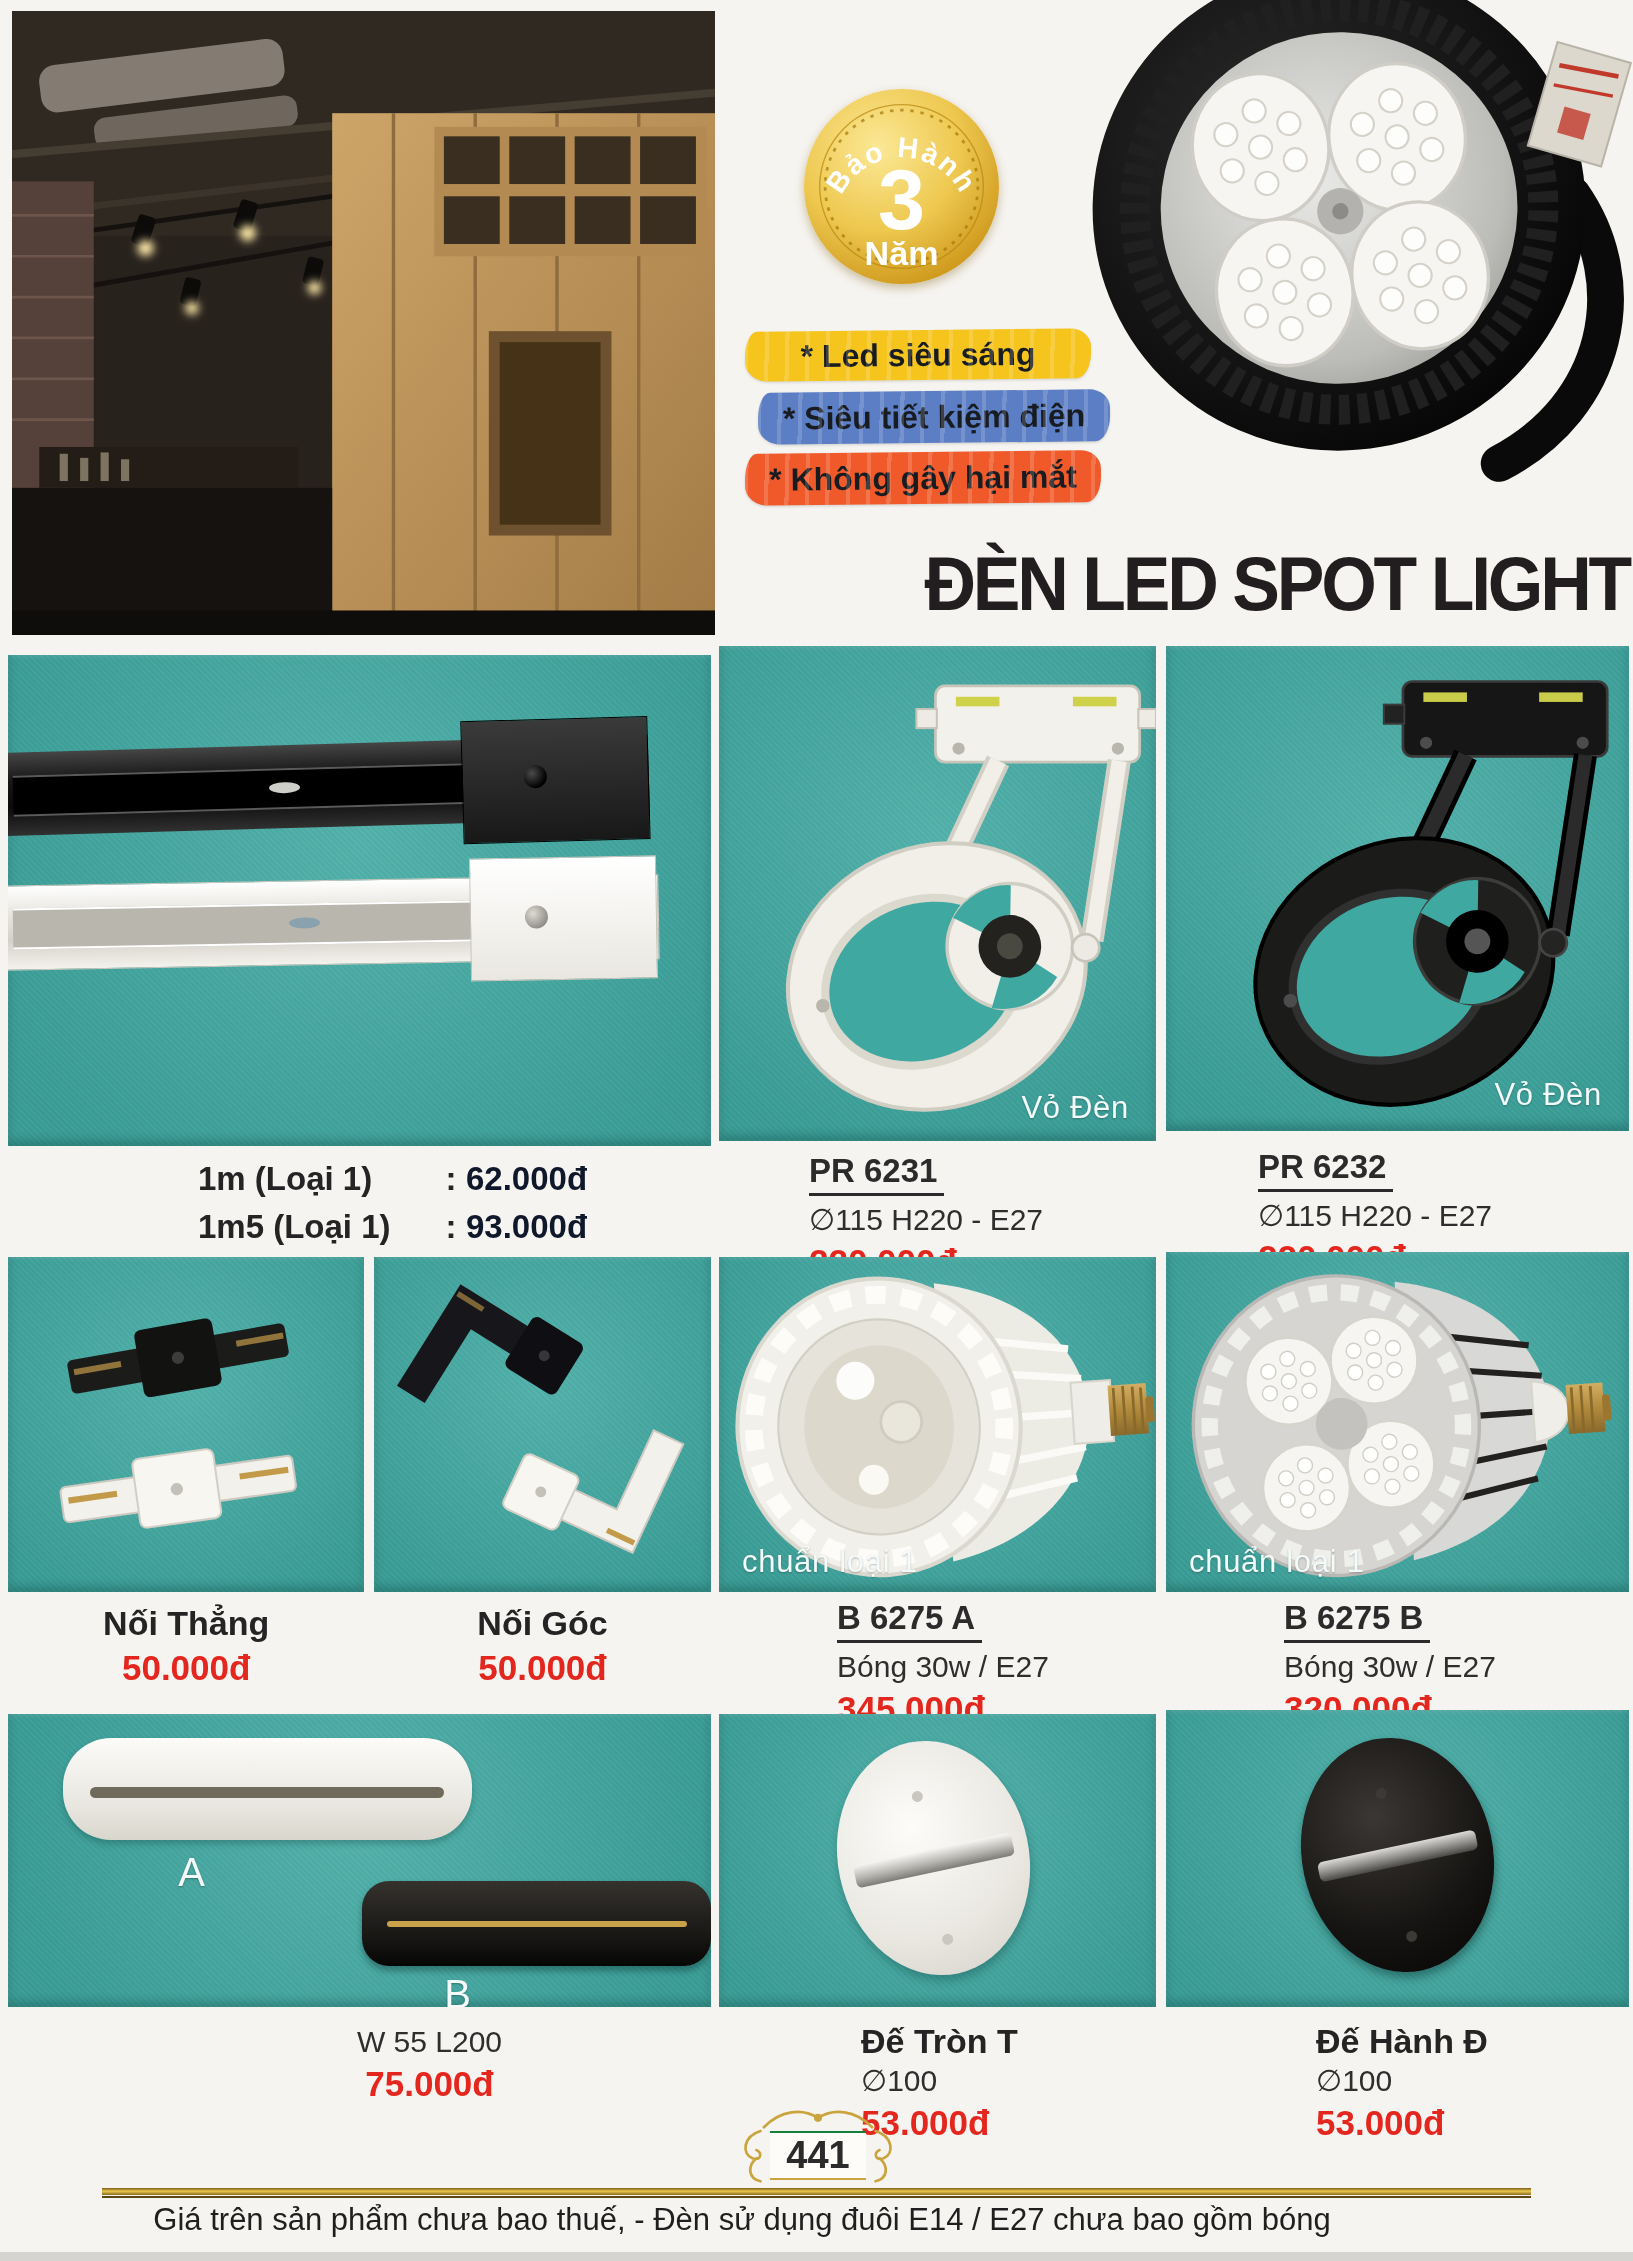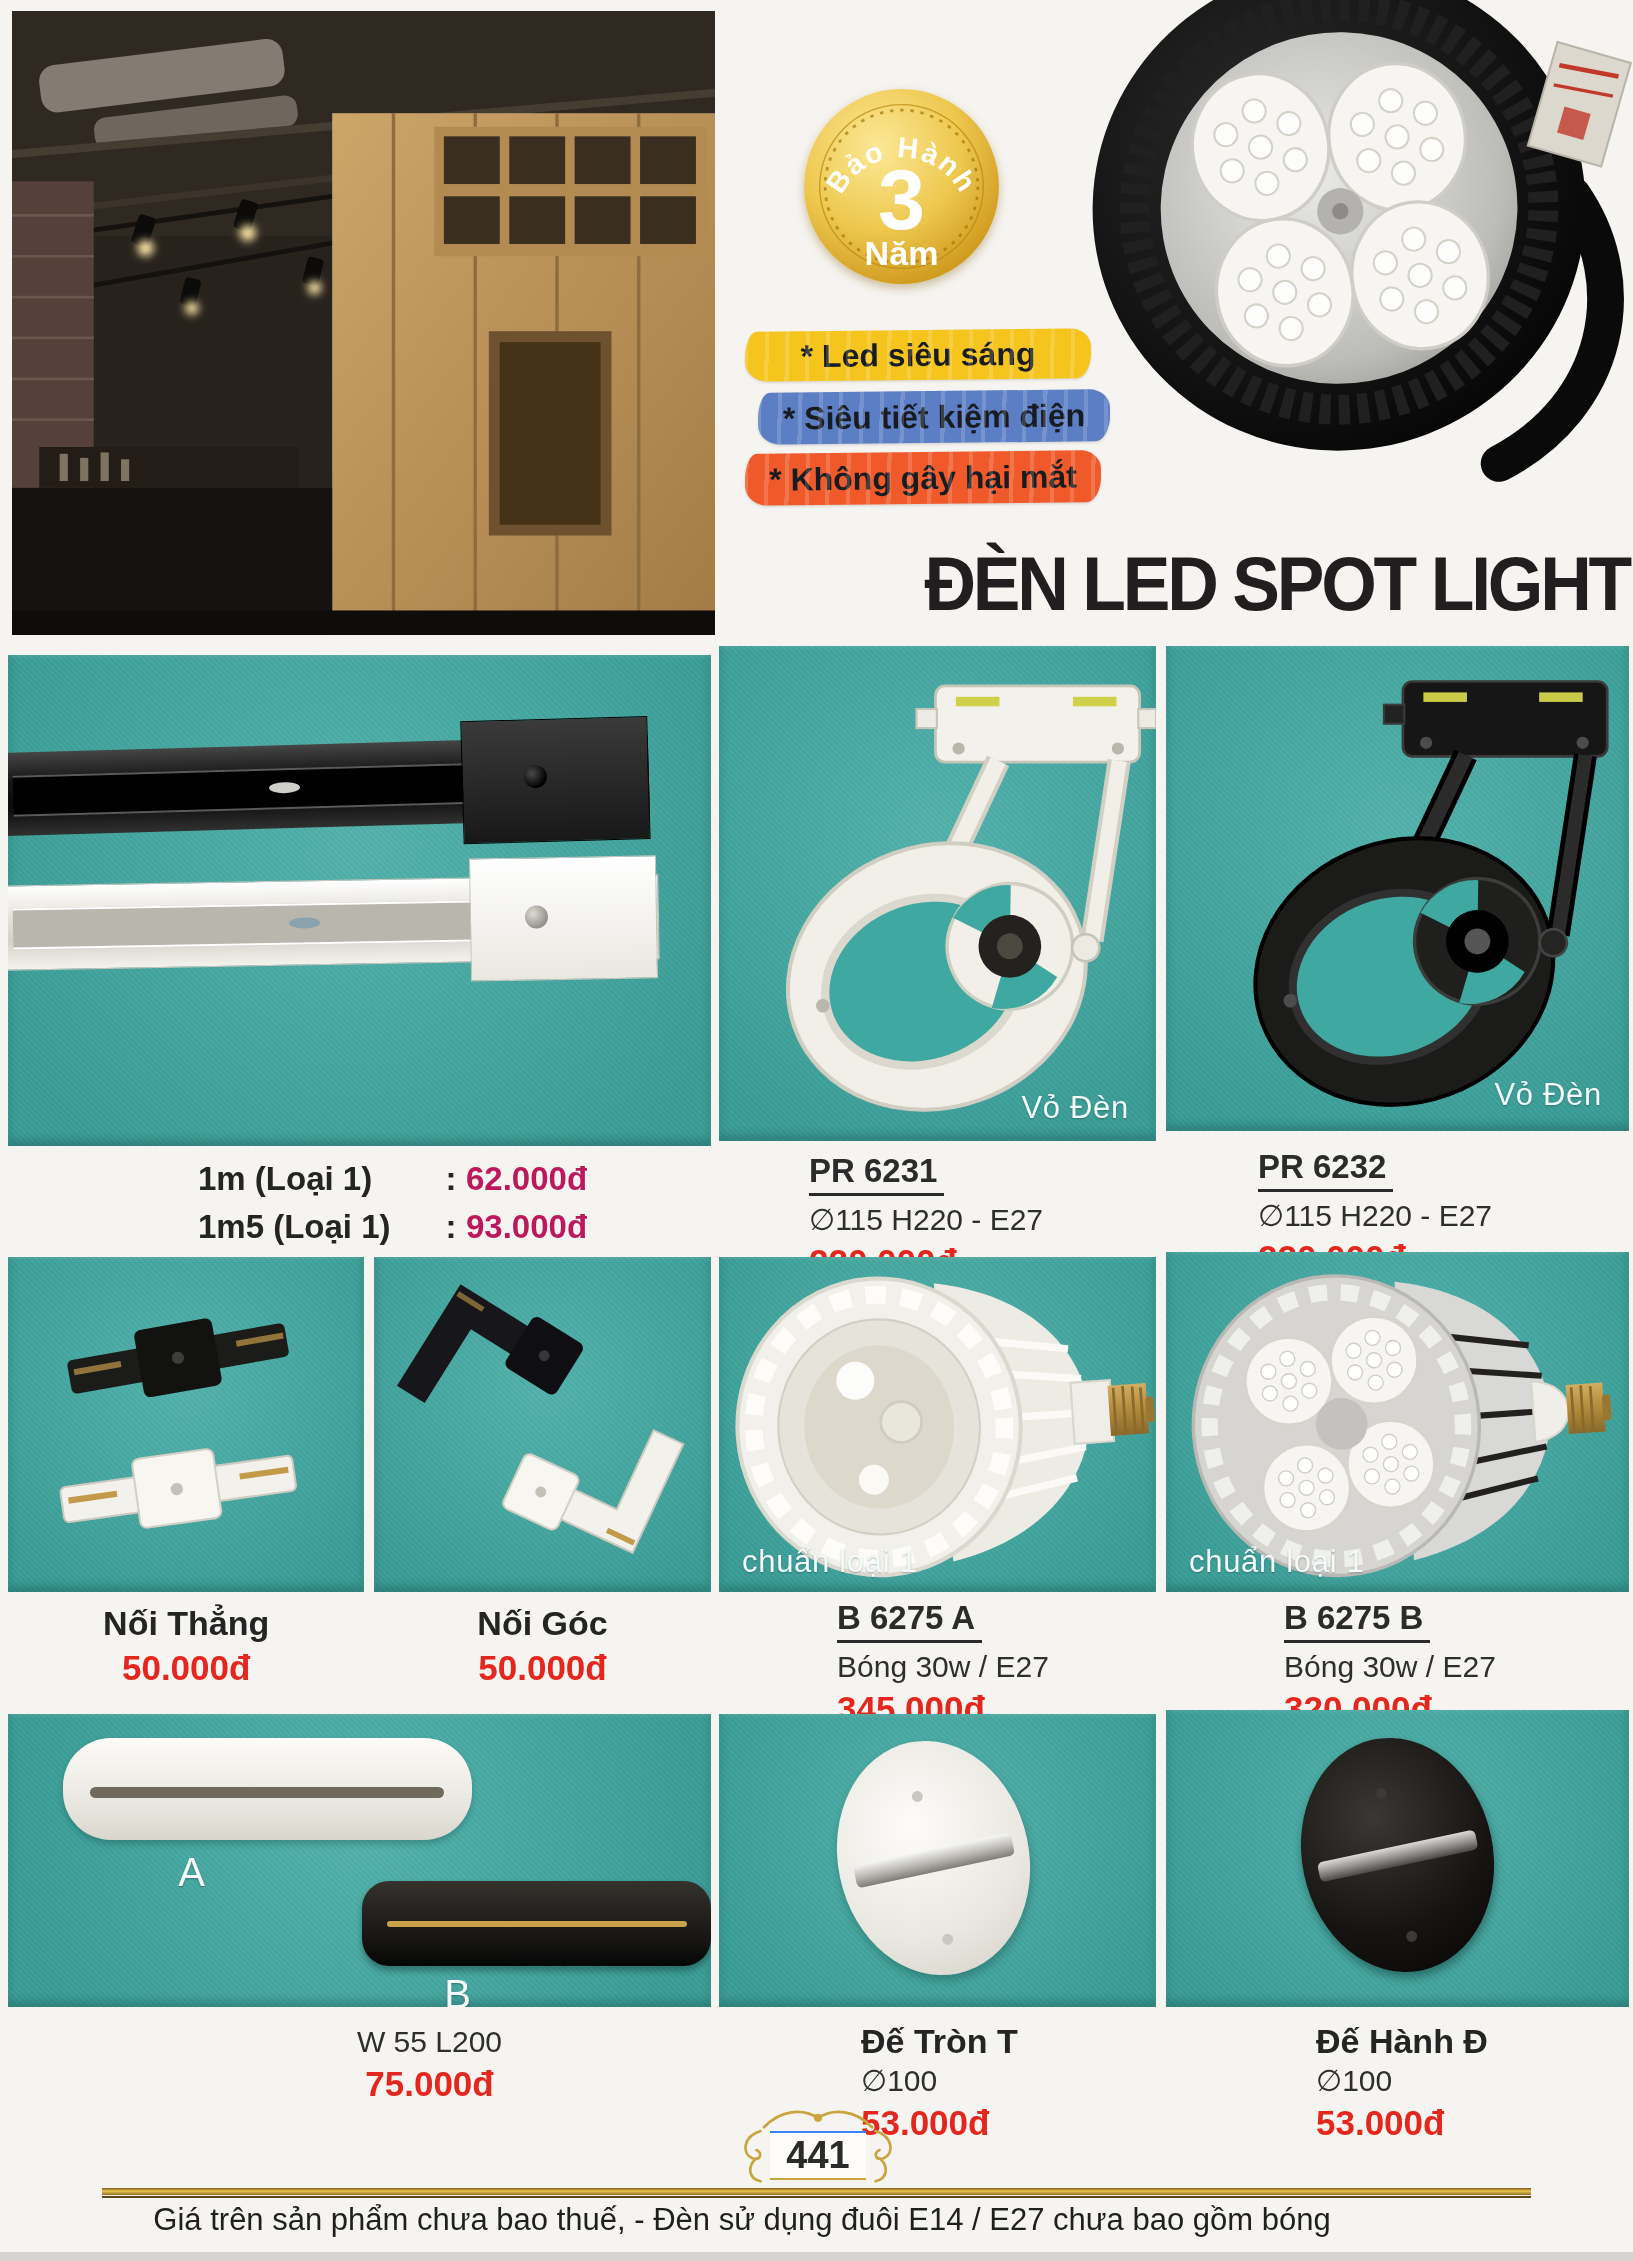--- a/index.html
+++ b/index.html
@@ -66,25 +66,25 @@
   .code{display:inline-block;font-size:33px;font-weight:bold;color:#2b2b2b;
         border-bottom:3.4px solid #2b2b2b;padding:0 6.8px 4.1px 0;line-height:1.05;}
   .spec{font-size:30px;color:#2e2e2e;margin-top:6.8px;line-height:1.15;}
   .price{font-size:35px;font-weight:bold;color:#E4271E;margin-top:5.5px;line-height:1.1;}
   .pname{font-size:34px;font-weight:bold;color:#242424;line-height:1.15;}
   .center{text-align:center;}
 
   .track-row{display:flex;align-items:baseline;}
   .track-row .lbl{width:238px;font-size:33px;font-weight:bold;color:#242424;}
   .track-row .colon{width:30px;font-size:33px;font-weight:bold;color:#242424;text-align:center;}
-  .track-row .prc{font-size:33px;font-weight:bold;color:#be185d;}
+  .track-row .prc{font-size:33px;font-weight:bold;color:#0f172a;}
 
   
   .pagenum-wrap{position:absolute;left:709px;top:2127px;width:218px;display:flex;align-items:center;justify-content:center;gap:4.1px;}
-  .pagenum{border-top:2px solid #3b82f6;border-bottom:2px solid #caa53f;padding:1.4px 16.4px;
+  .pagenum{border-top:2px solid #15803d;border-bottom:2px solid #caa53f;padding:1.4px 16.4px;
            font-size:38px;font-weight:bold;color:#2b2b2b;background:#fdfcf9;}
   .goldrule{position:absolute;left:102px;top:2188px;width:1429px;height:6.8px;
             background:linear-gradient(#7a5a17,#e9c84e 45%,#8a6a1f);}
   .goldrule::after{content:"";position:absolute;left:0;right:0;top:8.2px;height:2px;background:#5e4612;}
   .footer{position:absolute;left:0;top:2202px;width:1484px;text-align:center;font-size:31px;color:#1f1f1f;}
   .bottomstrip{position:absolute;left:0;top:2252px;width:1634px;height:8.9px;background:#d6d4d0;}
 </style>
 </head>
 <body>
 

